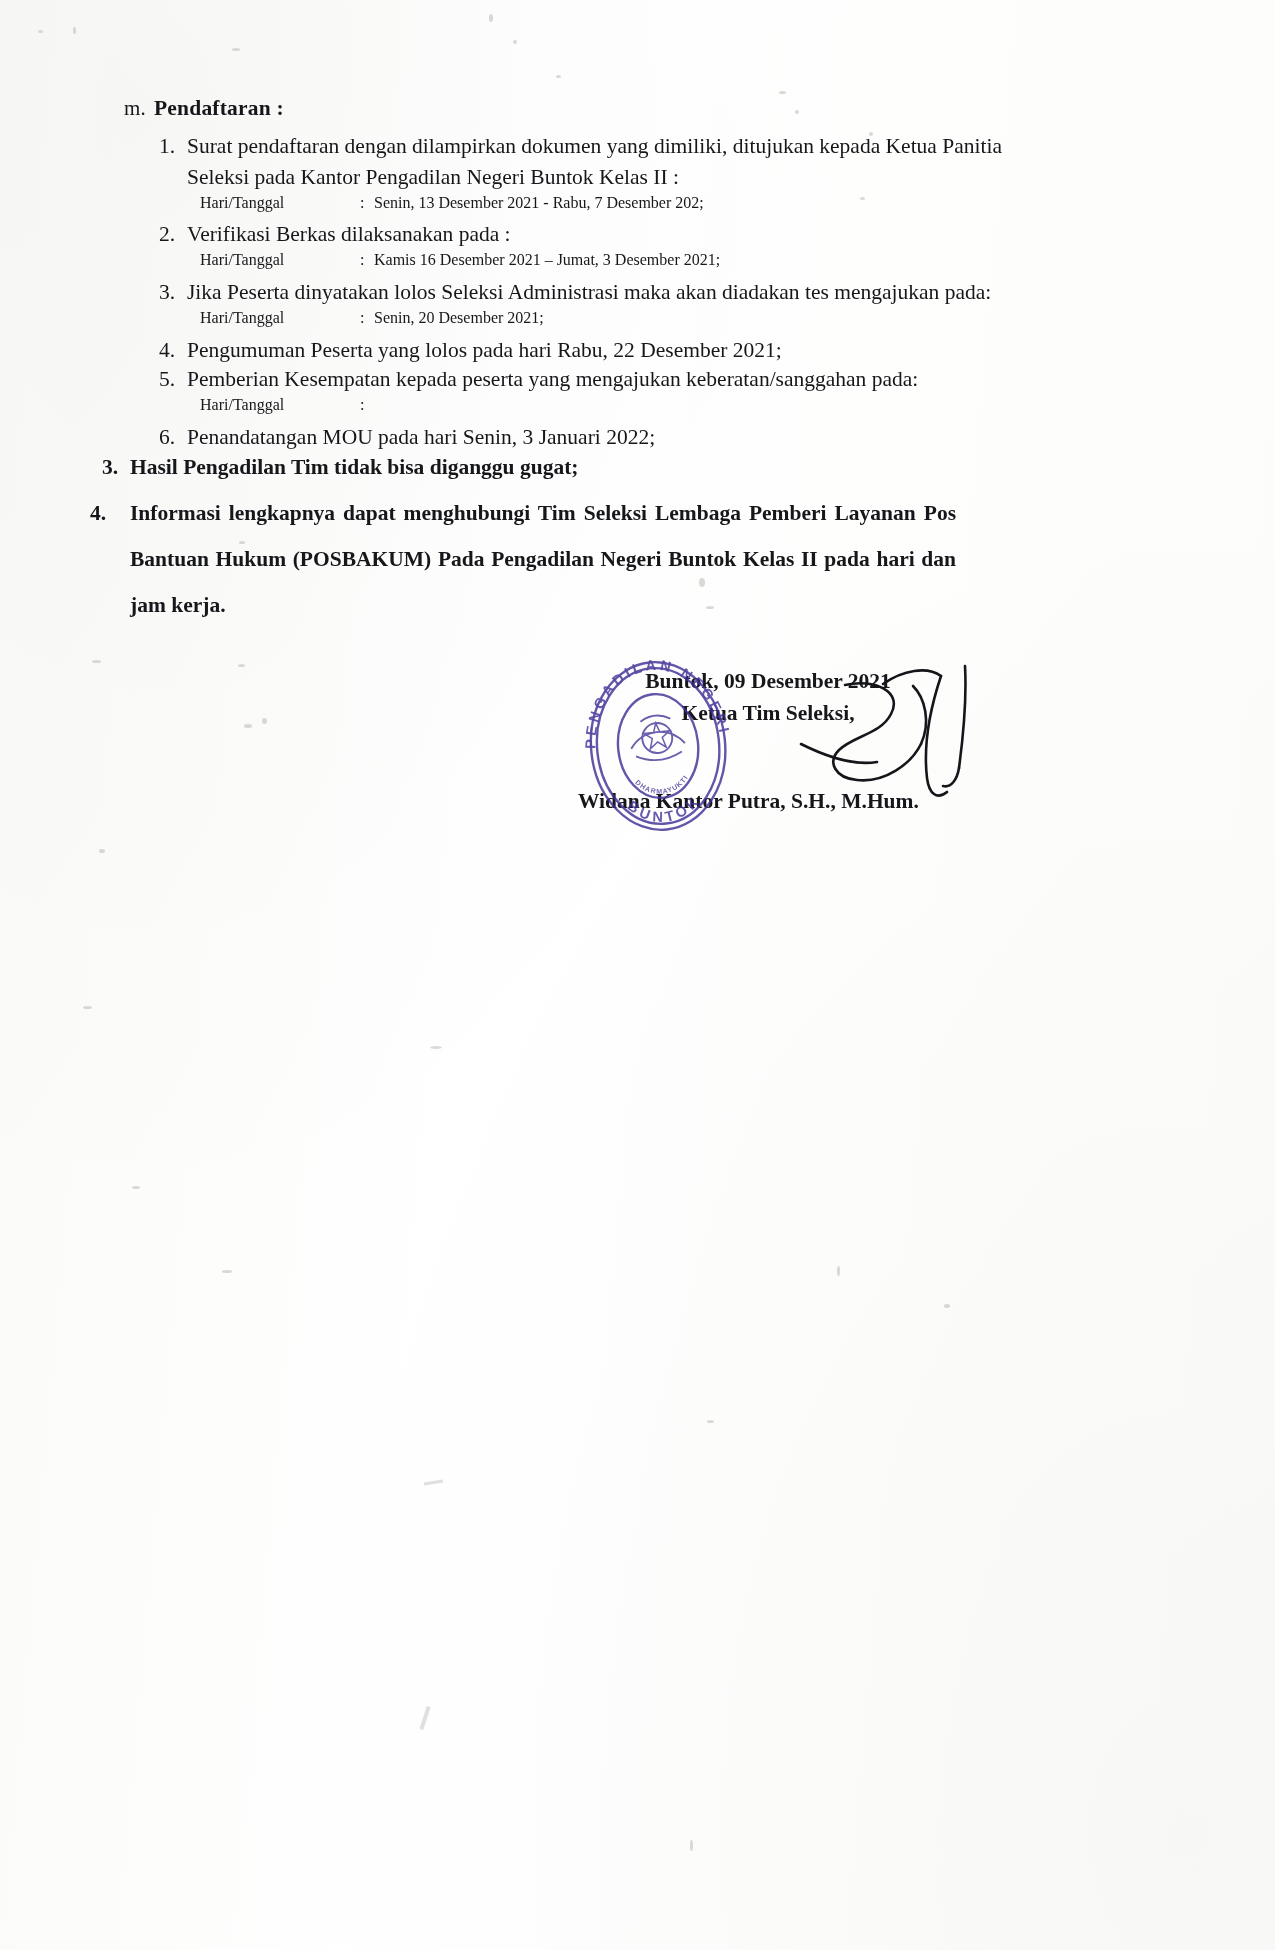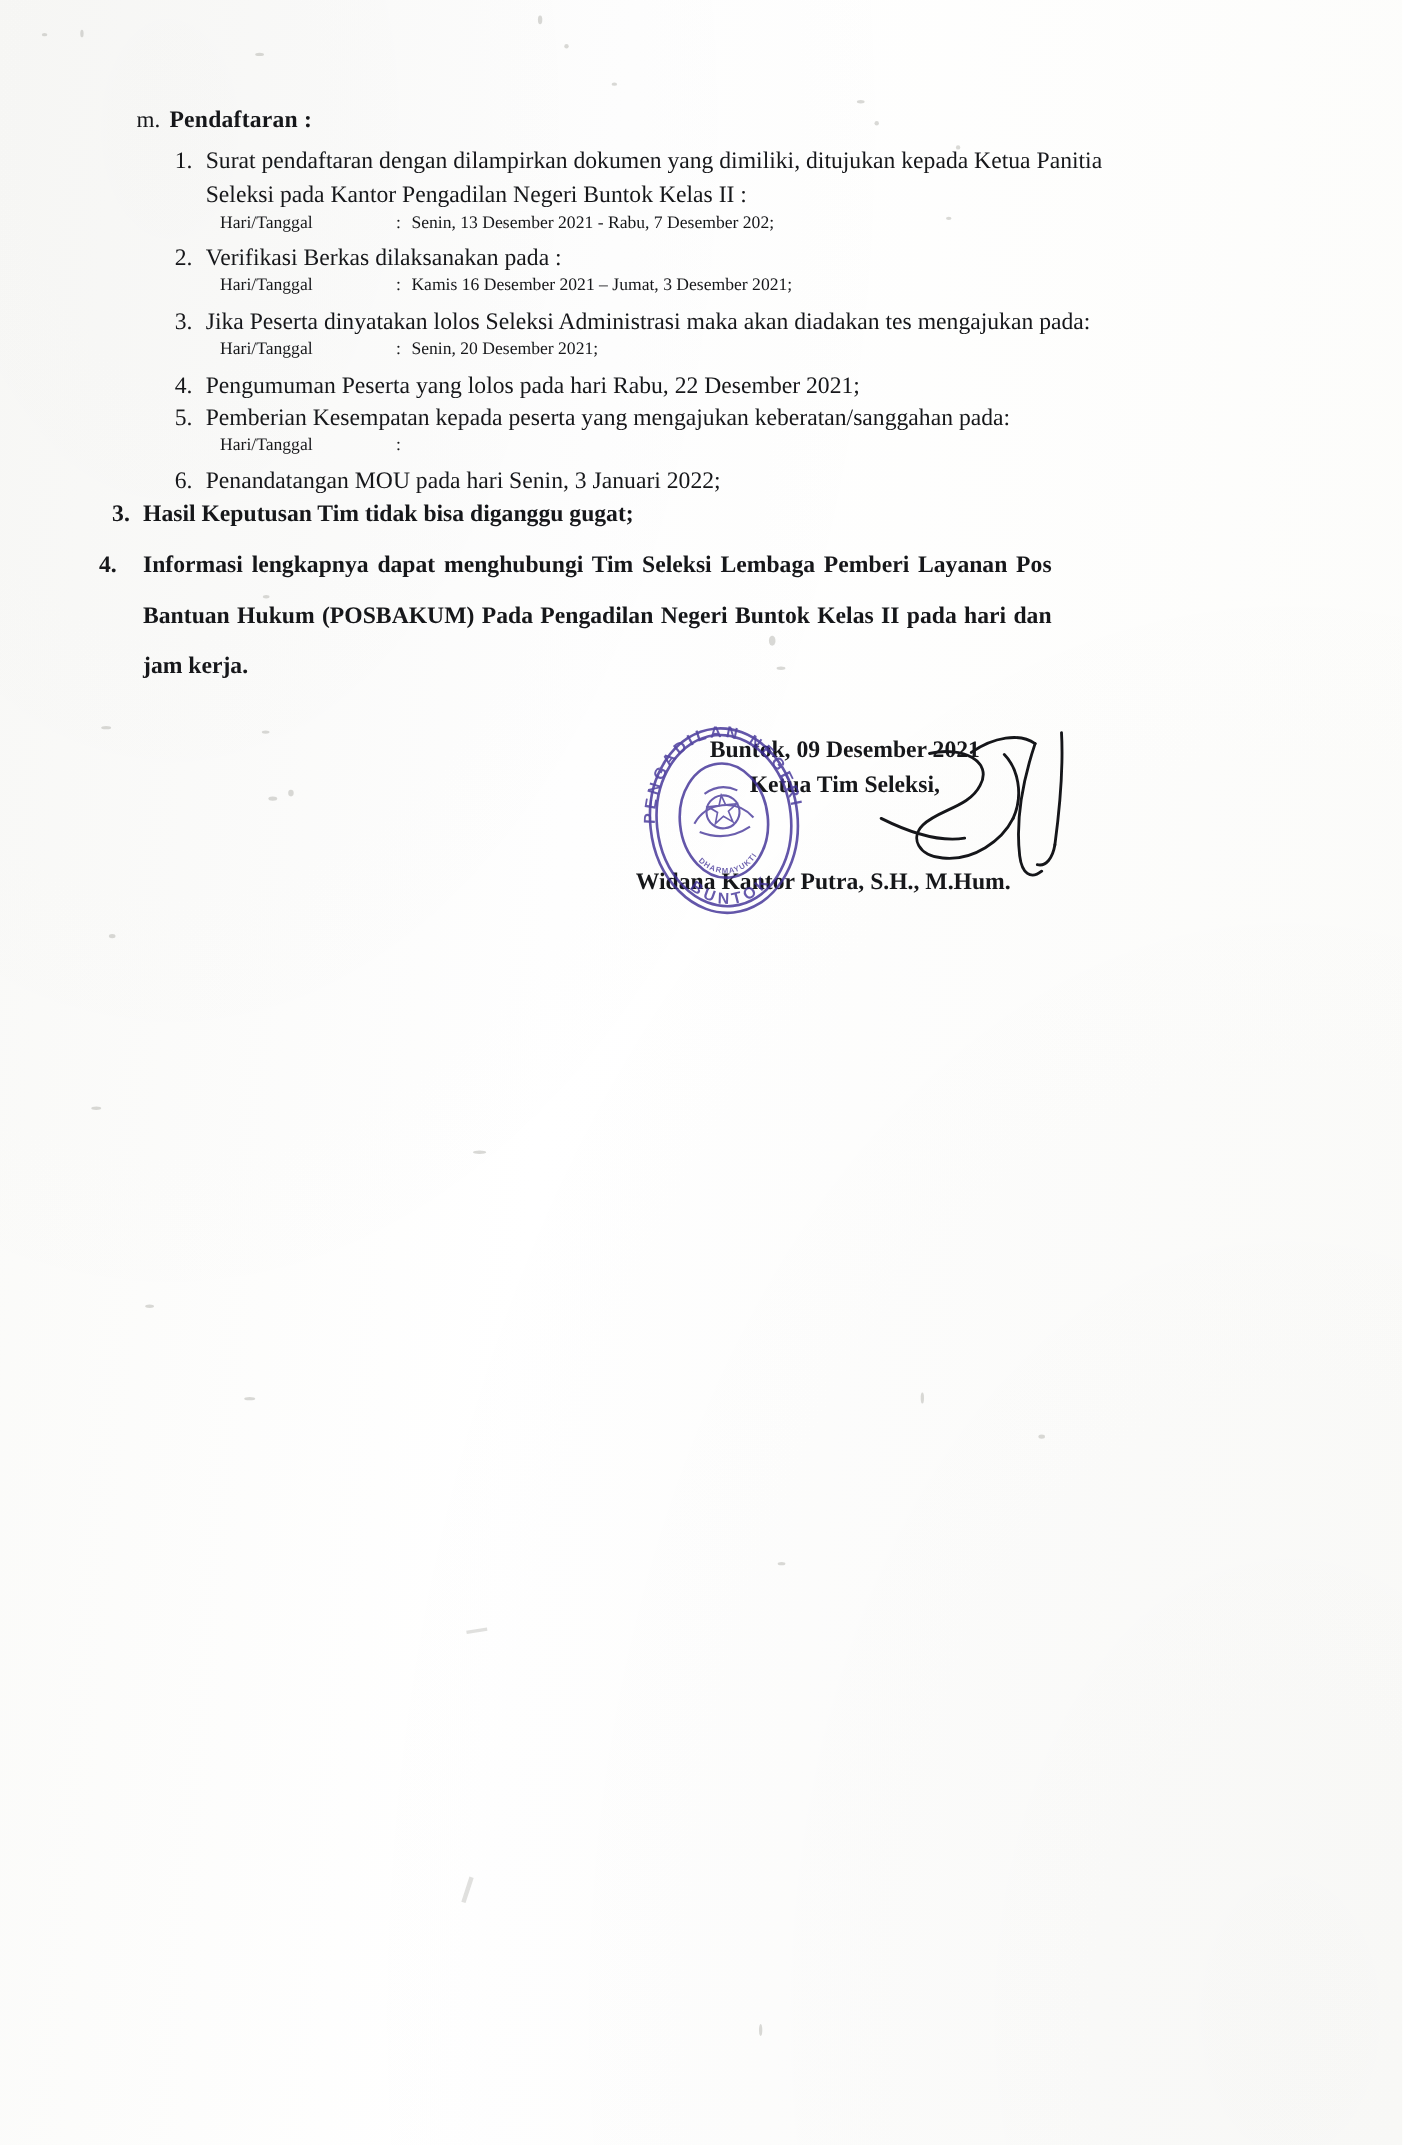--- a/index.html
+++ b/index.html
@@ -243,21 +243,21 @@
       <span class="sep">:</span>
     </div>
 
     <div class="row lvl-num" style="left:145px; top:425px;">
       <span class="marker">6.</span>
       <span class="body-txt">Penandatangan MOU pada hari Senin, 3 Januari 2022;</span>
     </div>
 
     <div class="row lvl-top" style="left:90px; top:455px;">
       <span class="marker">3.</span>
-      <span class="body-txt">Hasil Keputusan Tim tidak bisa diganggu gugat;</span>
+      <span class="body-txt">Hasil Pengadilan Tim tidak bisa diganggu gugat;</span>
     </div>
 
     <div class="para-just" style="left:130px; top:490px; width:826px;">
       <span class="hang">4.</span>
       <span>Informasi lengkapnya dapat menghubungi Tim Seleksi Lembaga Pemberi Layanan Pos Bantuan Hukum (POSBAKUM) Pada Pengadilan Negeri Buntok Kelas II pada hari dan jam kerja.</span>
     </div>
 
     <div class="sign-block" style="left:608px; top:665px; width:320px;">
       <div>Buntok, 09 Desember 2021</div>
       <div>Ketua Tim Seleksi,</div>

